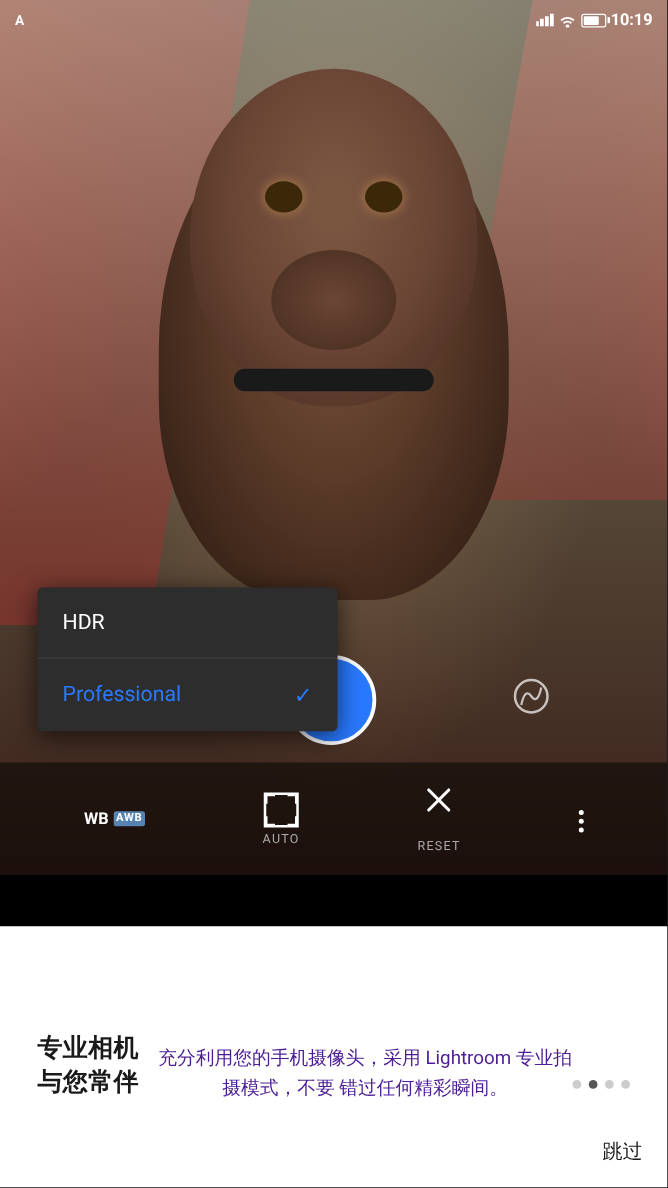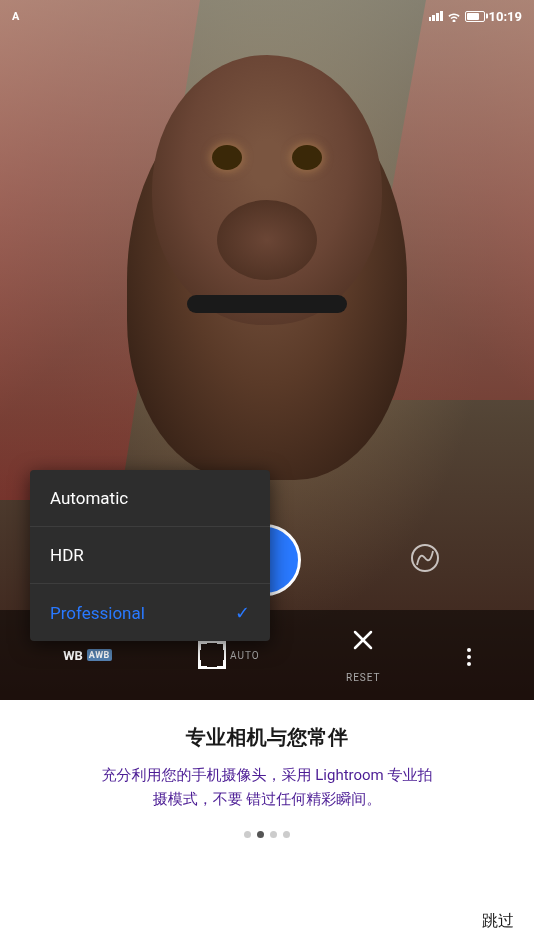--- a/index.html
+++ b/index.html
@@ -118,21 +118,21 @@
       font-size: 9px;
       font-weight: bold;
       padding: 1px 2px;
       border-radius: 2px;
       letter-spacing: 0.5px;
     }
 
     
     .auto-btn {
       display: flex;
-      flex-direction: row;
+      flex-direction: column;
       align-items: center;
       gap: 4px;
       color: #fff;
     }
     .auto-label {
       font-size: 10px;
       color: #aaa;
       letter-spacing: 1px;
     }
 
@@ -218,24 +218,24 @@
     }
     .check-mark {
       color: #2979ff;
       font-size: 18px;
     }
 
     
     .bottom-panel {
       position: absolute;
       bottom: 0; left: 0; right: 0;
-      height: 250px;
+      height: 209px;
       background: #fff;
       display: flex;
-      flex-direction: column;
+      flex-direction: row;
       align-items: center;
       padding: 24px 30px 0;
     }
     .bottom-title {
       font-size: 20px;
       font-weight: bold;
       color: #1a1a1a;
       margin-bottom: 12px;
       letter-spacing: 0.3px;
     }
@@ -360,23 +360,20 @@
     <div class="tone-icon-wrap">
       <svg width="30" height="30" viewBox="0 0 30 30" fill="none">
         <circle cx="15" cy="15" r="13" stroke="rgba(255,255,255,0.7)" stroke-width="2" fill="none"></circle>
         <path d="M7 22 Q10 8 15 15 Q20 22 23 8" stroke="rgba(255,255,255,0.7)" stroke-width="1.8" fill="none"></path>
       </svg>
     </div>
   </div>
 </div>
 
 <div class="dropdown-menu">
-  <div class="menu-item">
-    <span class="menu-item-label">Automatic</span>
-  </div>
   <div class="menu-item">
     <span class="menu-item-label">HDR</span>
   </div>
   <div class="menu-item selected">
     <span class="menu-item-label">Professional</span>
     <span class="check-mark">✓</span>
   </div>
 </div>
 
 <div class="bottom-panel">

